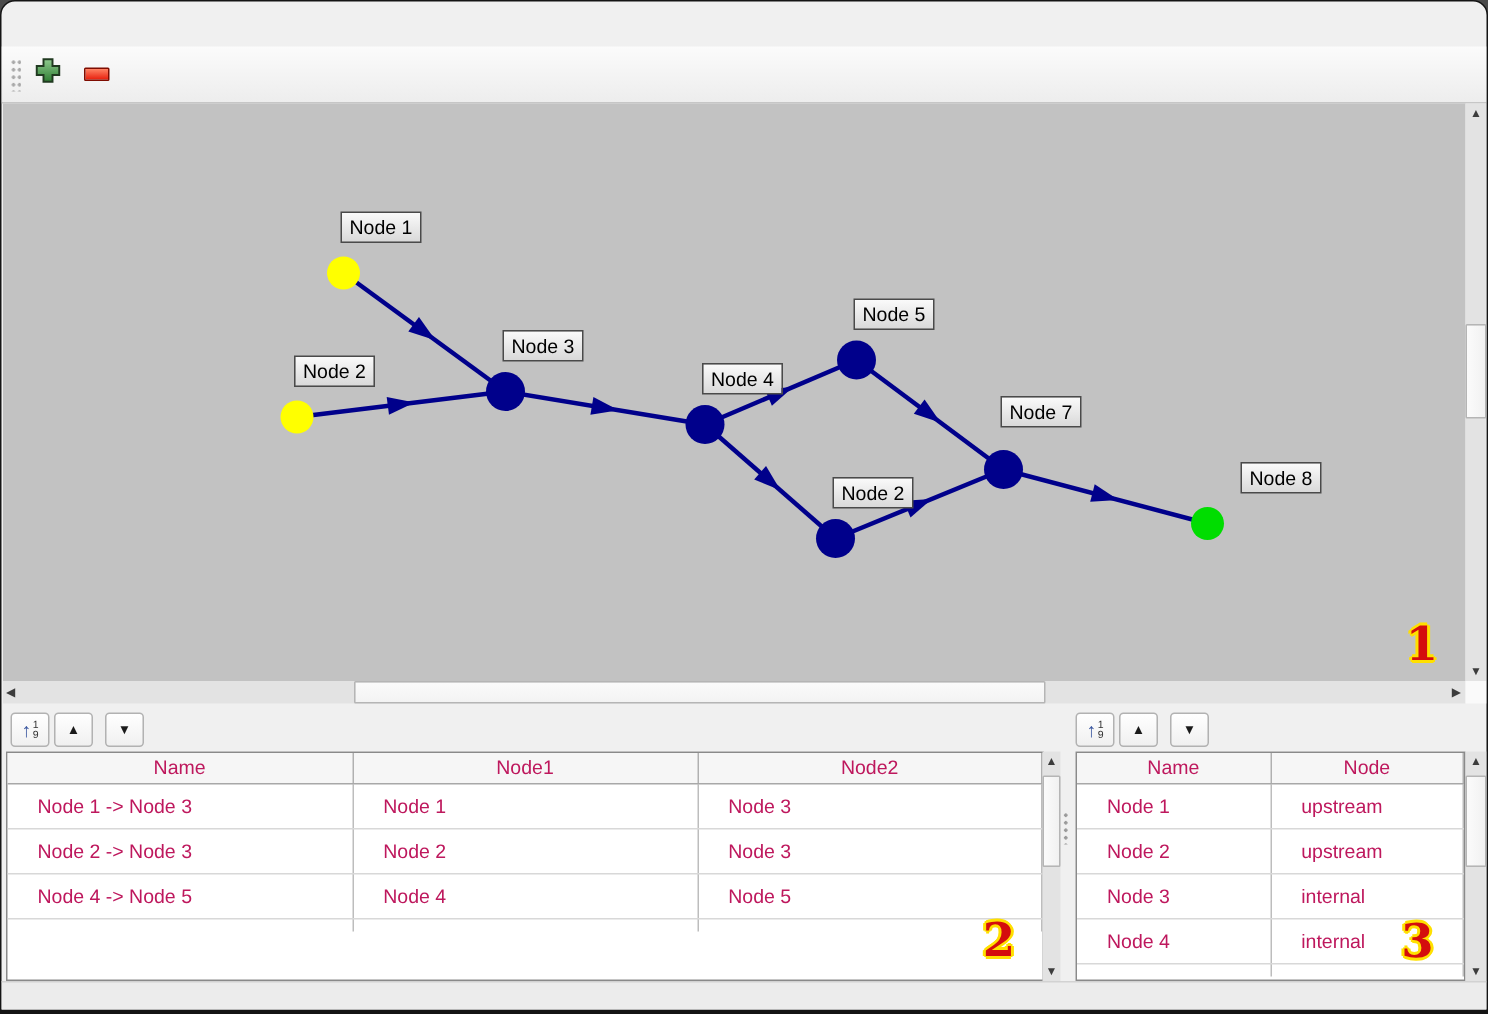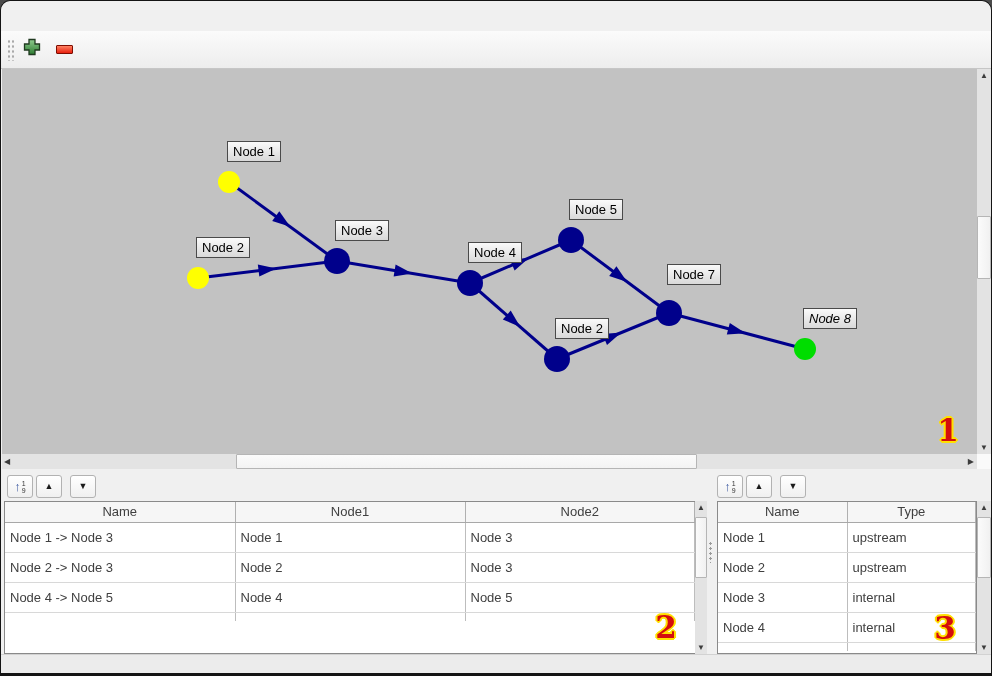--- a/index.html
+++ b/index.html
@@ -40,25 +40,25 @@
   .sb-corner{position:absolute;background:#fafafa;}
   
   .btn{position:absolute;top:474px;width:26px;height:23px;border:1px solid #b2b2b2;border-radius:3px;
     background:linear-gradient(#ffffff,#f0f0f0);display:flex;align-items:center;justify-content:center;}
   .tri{font-size:9px;color:#1a1a1a;line-height:1;}
   .sort-ico{display:flex;align-items:center;line-height:1;}
   .sort-arrow{color:#3a57a0;font-weight:700;font-size:13px;}
   .sort-nums{display:flex;flex-direction:column;font-size:7px;color:#333;margin-left:1px;}
   
   .table-wrap{position:absolute;top:500px;height:153px;overflow:hidden;background:#fff;border:1px solid #8a8a8a;}
-  .table-wrap table{border-collapse:collapse;table-layout:fixed;width:100%;font-size:13px;color:#404040;}
+  .table-wrap table{border-collapse:collapse;table-layout:fixed;width:100%;font-size:13px;color:#be185d;}
   .table-wrap th{height:20px;font-weight:400;background:#f6f6f6;border-right:1px solid #b0b0b0;
     border-bottom:1px solid #a8a8a8;text-align:center;padding:0;}
   .table-wrap td{height:29px;line-height:29px;border-right:1px solid #bdbdbd;border-bottom:1px solid #d8d8d8;
-    padding:0 0 0 5px;overflow:hidden;white-space:nowrap;}
+    padding:0 0 0 20px;overflow:hidden;white-space:nowrap;}
   .table-wrap tr.partial td{height:9px;border-bottom:none;}
   .splitter-grip{position:absolute;left:707px;top:540px;width:5px;height:22px;
     background-image:radial-gradient(circle,#9a9a9a 1px,transparent 1.3px);background-size:5px 5px;}
   
   .statusbar{position:absolute;left:0;right:0;top:653px;height:21px;background:#ececec;border-top:1px solid #d2d2d2;}
   
   .annot{position:absolute;transform:translate(-50%,-50%);z-index:50;
     font-family:"DejaVu Serif","Liberation Serif",serif;font-weight:700;font-size:31px;color:#d40d0d;
     text-shadow:-2px 0 0 #ffe000,2px 0 0 #ffe000,0 -2px 0 #ffe000,0 2px 0 #ffe000,
       -1px -1px 0 #ffe000,1px -1px 0 #ffe000,-1px 1px 0 #ffe000,1px 1px 0 #ffe000;}
@@ -117,21 +117,21 @@
         <circle cx="803" cy="280" r="11" fill="#00dd00"></circle>
       </svg>
     <div id="labels">
         <div class="node-label" style="left: 225px; top: 72px;">Node 1</div>
         <div class="node-label" style="left: 194px; top: 168px;">Node 2</div>
         <div class="node-label" style="left: 333px; top: 151px;">Node 3</div>
         <div class="node-label" style="left: 466px; top: 173px;">Node 4</div>
         <div class="node-label" style="left: 567px; top: 130px;">Node 5</div>
         <div class="node-label" style="left: 553px; top: 249px;">Node 2</div>
         <div class="node-label" style="left: 665px; top: 195px;">Node 7</div>
-        <div class="node-label" style="left: 801px; top: 239px; font-style: italic;">Node 8</div>
+        <div class="node-label" style="left: 825px; top: 239px;">Node 8</div>
       </div>
   </div>
 
   <div class="sb sb-v" style="left:976px;top:68px;height:385px;">
     <div class="sb-arrow" style="left:0;top:2px;width:14px;">▲</div>
     <div class="sb-thumb" style="top:147px;height:63px;"></div>
     <div class="sb-arrow" style="left:0;bottom:2px;width:14px;">▼</div>
   </div>
 
   <div class="sb sb-h" style="left:1px;top:453px;width:975px;">
@@ -222,21 +222,21 @@
 
   <div class="table-wrap" style="left:716px;width:260px;">
     <table>
       <colgroup>
           <col style="width:129px">
           <col>
         </colgroup>
       <thead>
         <tr>
           <th>Name</th>
-          <th>Type</th>
+          <th>Node</th>
         </tr>
       </thead>
       <tbody id="nodes-body">
           <tr>
             <td>Node 1</td>
             <td>upstream</td>
           </tr>
           <tr>
             <td>Node 2</td>
             <td>upstream</td>

